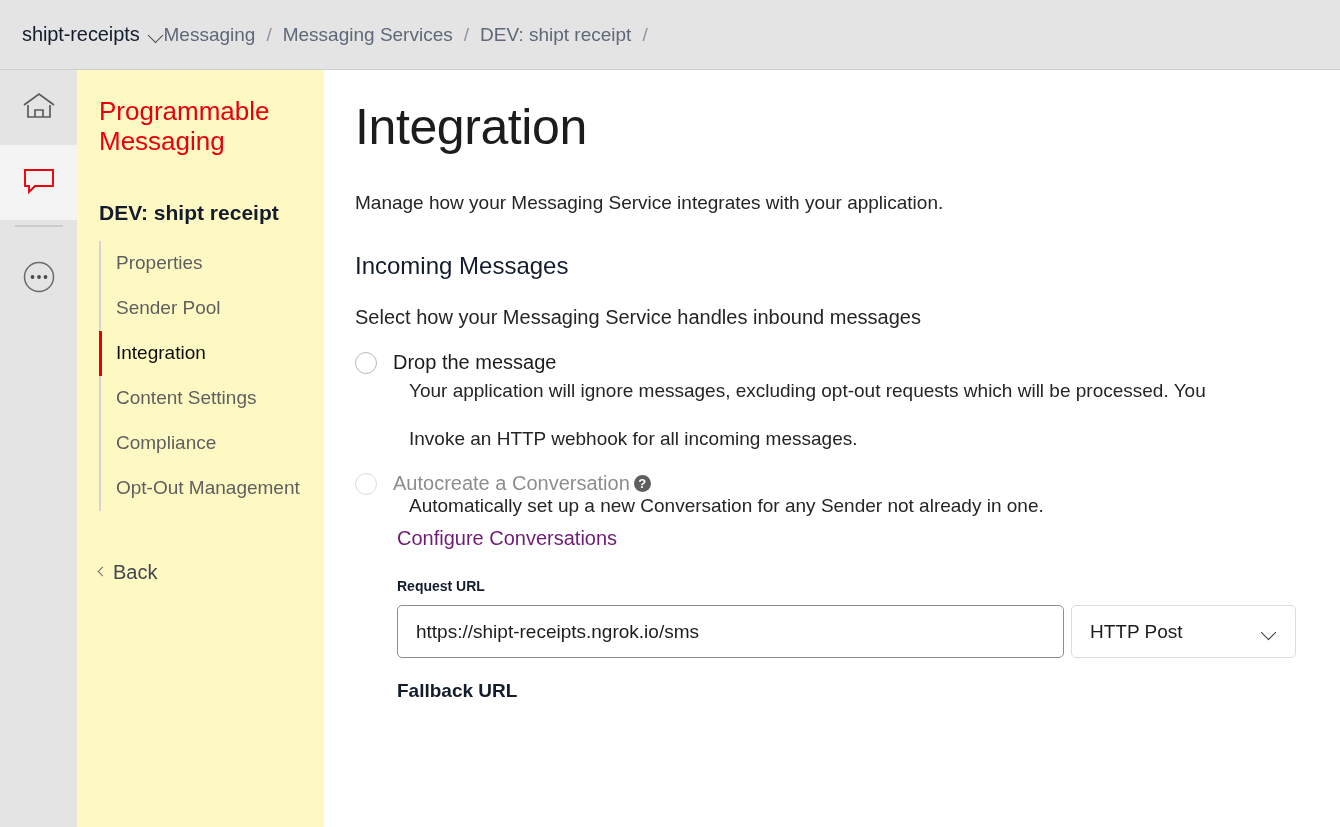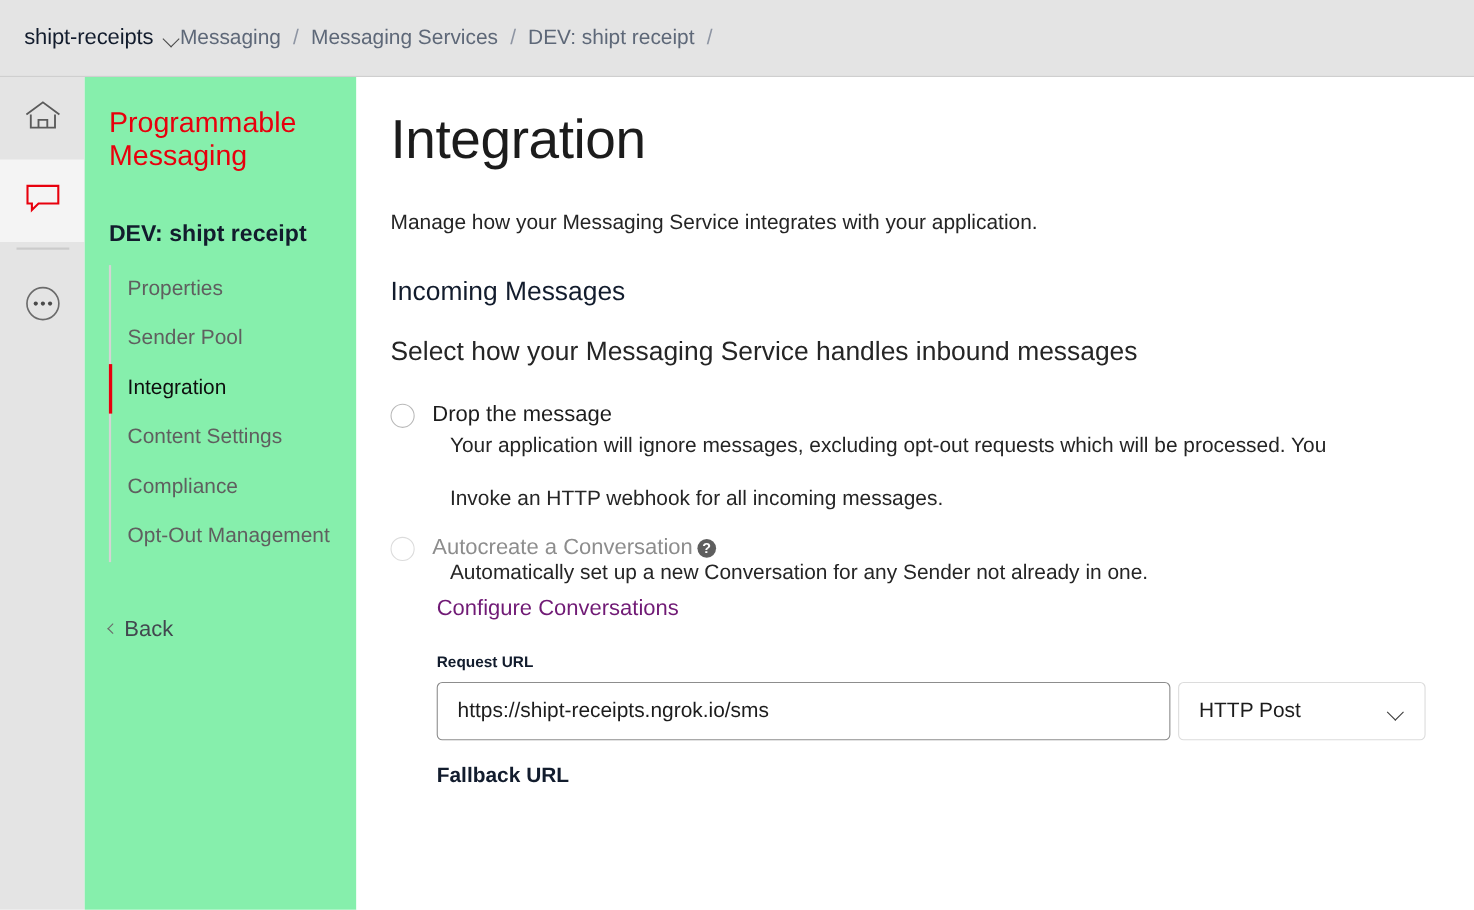--- a/index.html
+++ b/index.html
@@ -83,21 +83,21 @@
     background: #cbcbcb;
     margin: 5px auto 0 auto;
   }
   .rail-spacer { height: 14px; }
 
   
   #sidenav {
     position: absolute;
     left: 77px; top: 70px;
     width: 247px; height: 757px;
-    background: #86efac;
+    background: #fef9c3;
     padding: 26px 0 0 22px;
   }
   #product-title {
     color: #e8000d;
     font-size: 26px;
     line-height: 1.17;
     font-weight: 400;
     margin: 0 0 44px 0;
     max-width: 200px;
   }
@@ -168,23 +168,23 @@
     color: #252525;
     margin: 0 0 38px 0;
   }
   .section-head {
     font-size: 24px;
     font-weight: 400;
     color: #121c2d;
     margin: 0 0 26px 0;
   }
   .section-sub {
-    font-size: 24px;
+    font-size: 20px;
     color: #252525;
-    margin: 0 0 32px 0;
+    margin: 0 0 22px 0;
   }
 
   
   .radio-group { margin: 0; }
   .radio-row {
     display: flex;
     align-items: center;
     gap: 16px;
     margin-bottom: 6px;
     cursor: pointer;

